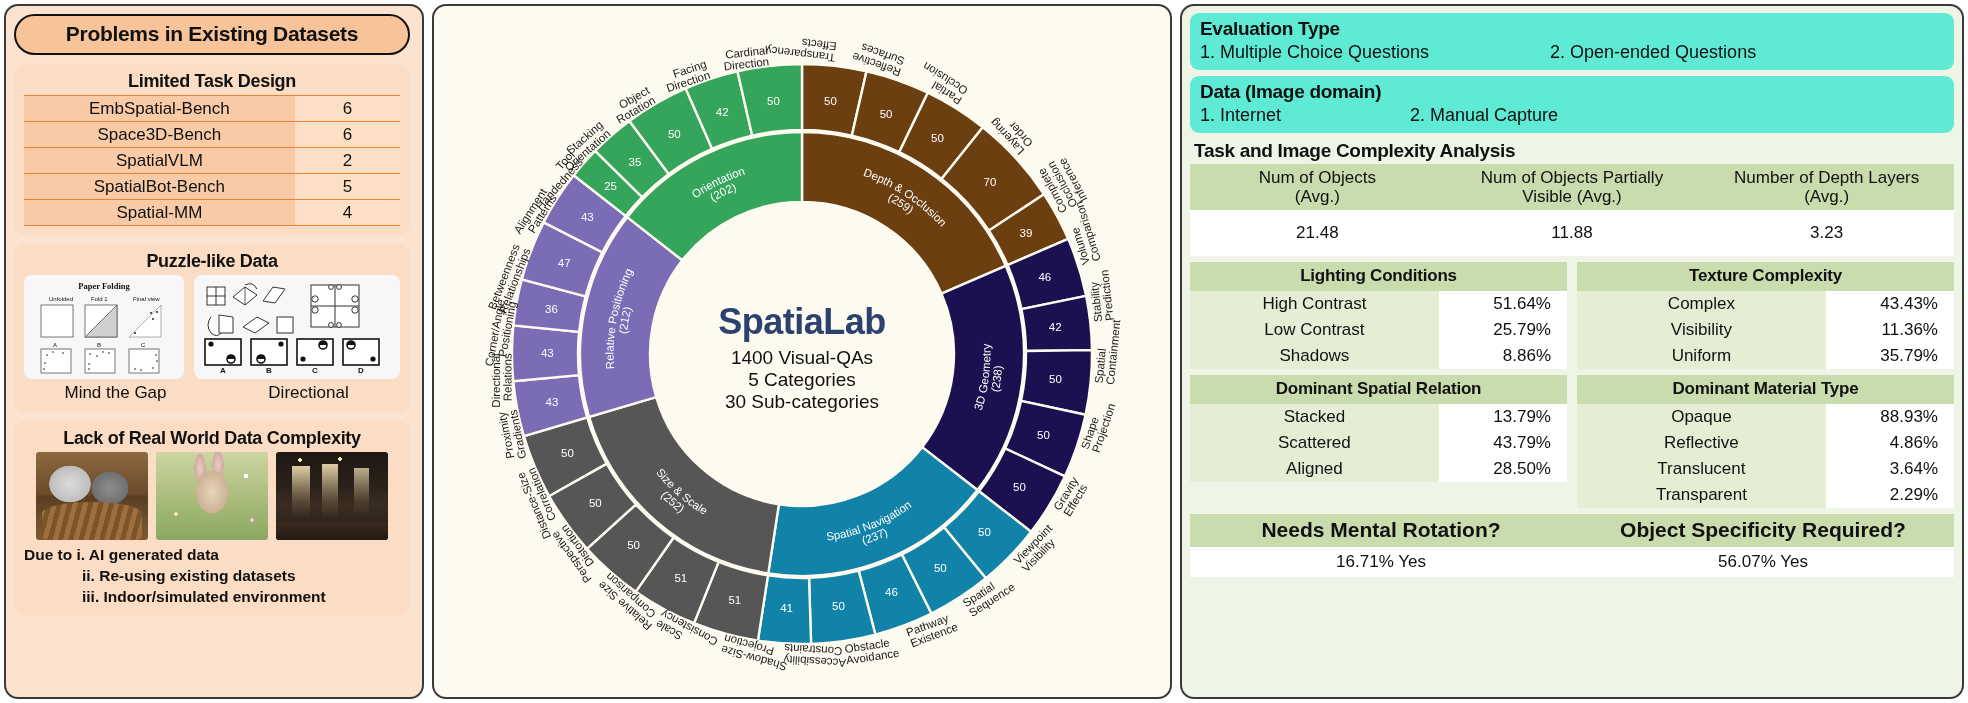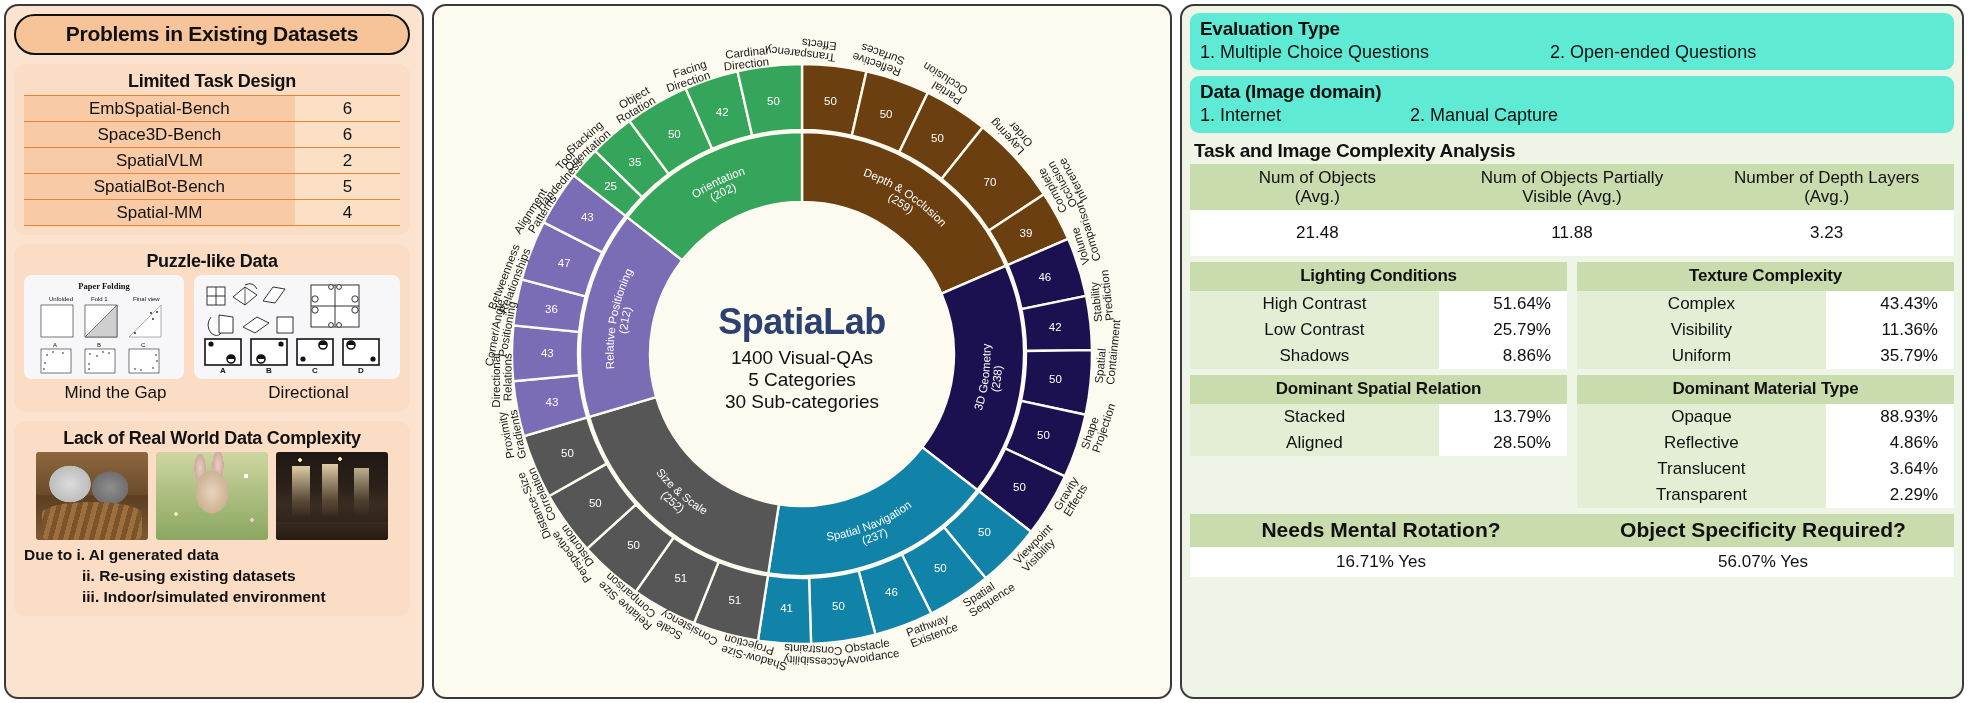--- a/index.html
+++ b/index.html
@@ -529,20 +529,24 @@
     <div class="two-col">
       <div>
         <table class="kv">
           <caption>Dominant Spatial Relation</caption>
           <tbody id="kv-rel">
               <tr>
                 <td class="k">Stacked</td>
                 <td class="v">13.79%</td>
               </tr>
               <tr>
+                <td class="k">Scattered</td>
+                <td class="v">43.79%</td>
+              </tr>
+              <tr>
                 <td class="k">Aligned</td>
                 <td class="v">28.50%</td>
               </tr>
             </tbody>
         </table>
       </div>
       <div>
         <table class="kv">
           <caption>Dominant Material Type</caption>
           <tbody id="kv-mat">

